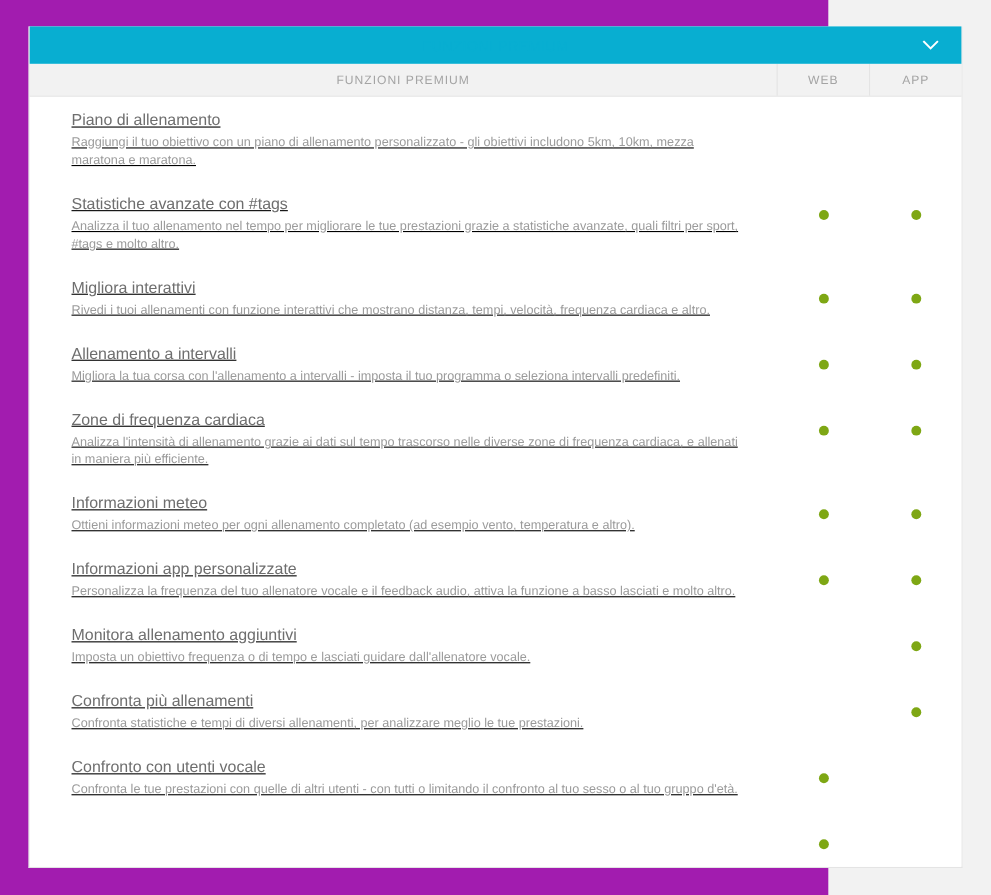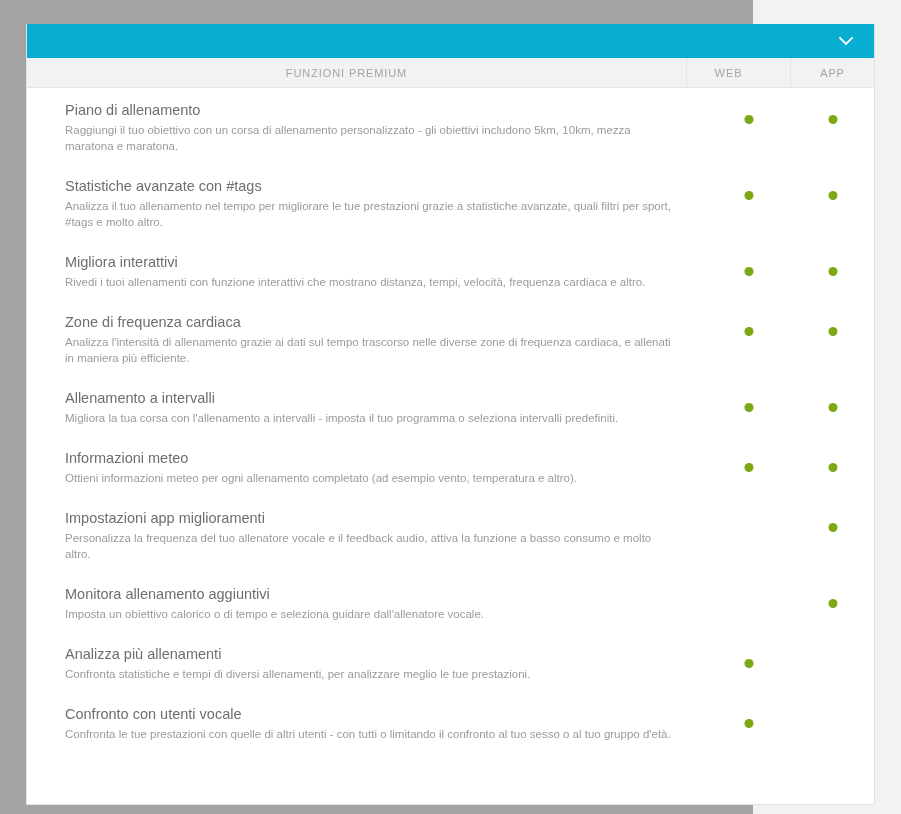--- a/index.html
+++ b/index.html
@@ -9,21 +9,21 @@
     height: 814px;
     background: #f2f2f2;
     font-family: "Liberation Sans", sans-serif;
     overflow: hidden;
   }
 
   .page {
     position: relative;
     width: 753px;
     height: 814px;
-    background: #a3a3a3;
+    background: #a21caf;
   }
 
   .premium-panel {
     position: absolute;
     left: 26px;
     top: 24px;
     width: 849px;
     background: #ffffff;
     border: 1px solid #e2e2e2;
     border-top: none;
@@ -75,33 +75,33 @@
     letter-spacing: 0.9px;
     color: #a4a4a4;
     font-weight: normal;
   }
 
   .col-feature { flex: 1 1 auto; }
   .col-web,
   .col-app {
     flex: 0 0 84px;
     width: 84px;
-    margin-left: 20px;
   }
 
   .table-head .col-web,
   .table-head .col-app { border-left: 1px solid #e4e4e4; }
 
   
   .table-body { background: #ffffff; }
 
   .feature-row {
     display: flex;
-    align-items: flex-start;
+    align-items: flex-end;
     min-height: 52px;
+    text-decoration: underline;
   }
 
   .cell-feature {
     flex: 1 1 auto;
     padding: 12px 30px 10px 38px;
   }
 
   .feature-title {
     font-size: 14.5px;
     color: #6e6e6e;
@@ -153,21 +153,21 @@
     <div class="table-head">
       <div class="th col-feature">FUNZIONI PREMIUM</div>
       <div class="th col-web">WEB</div>
       <div class="th col-app">APP</div>
     </div>
 
     <div class="table-body" id="table-body">
         <div class="feature-row">
           <div class="cell-feature">
             <div class="feature-title">Piano di allenamento</div>
-            <div class="feature-desc">Raggiungi il tuo obiettivo con un corsa di allenamento personalizzato - gli obiettivi includono 5km, 10km, mezza maratona e maratona.</div>
+            <div class="feature-desc">Raggiungi il tuo obiettivo con un piano di allenamento personalizzato - gli obiettivi includono 5km, 10km, mezza maratona e maratona.</div>
           </div>
           <div class="cell-mark">
             <span class="dot" style="background: rgb(126, 167, 20);"></span>
           </div>
           <div class="cell-mark">
             <span class="dot" style="background: rgb(126, 167, 20);"></span>
           </div>
         </div>
         <div class="feature-row">
           <div class="cell-feature">
@@ -188,77 +188,77 @@
           </div>
           <div class="cell-mark">
             <span class="dot" style="background: rgb(126, 167, 20);"></span>
           </div>
           <div class="cell-mark">
             <span class="dot" style="background: rgb(126, 167, 20);"></span>
           </div>
         </div>
         <div class="feature-row">
           <div class="cell-feature">
+            <div class="feature-title">Allenamento a intervalli</div>
+            <div class="feature-desc">Migliora la tua corsa con l'allenamento a intervalli - imposta il tuo programma o seleziona intervalli predefiniti.</div>
+          </div>
+          <div class="cell-mark">
+            <span class="dot" style="background: rgb(126, 167, 20);"></span>
+          </div>
+          <div class="cell-mark">
+            <span class="dot" style="background: rgb(126, 167, 20);"></span>
+          </div>
+        </div>
+        <div class="feature-row">
+          <div class="cell-feature">
             <div class="feature-title">Zone di frequenza cardiaca</div>
             <div class="feature-desc">Analizza l'intensità di allenamento grazie ai dati sul tempo trascorso nelle diverse zone di frequenza cardiaca, e allenati in maniera più efficiente.</div>
           </div>
           <div class="cell-mark">
             <span class="dot" style="background: rgb(126, 167, 20);"></span>
           </div>
           <div class="cell-mark">
             <span class="dot" style="background: rgb(126, 167, 20);"></span>
           </div>
         </div>
         <div class="feature-row">
           <div class="cell-feature">
-            <div class="feature-title">Allenamento a intervalli</div>
-            <div class="feature-desc">Migliora la tua corsa con l'allenamento a intervalli - imposta il tuo programma o seleziona intervalli predefiniti.</div>
-          </div>
-          <div class="cell-mark">
-            <span class="dot" style="background: rgb(126, 167, 20);"></span>
-          </div>
-          <div class="cell-mark">
-            <span class="dot" style="background: rgb(126, 167, 20);"></span>
-          </div>
-        </div>
-        <div class="feature-row">
-          <div class="cell-feature">
             <div class="feature-title">Informazioni meteo</div>
             <div class="feature-desc">Ottieni informazioni meteo per ogni allenamento completato (ad esempio vento, temperatura e altro).</div>
           </div>
           <div class="cell-mark">
             <span class="dot" style="background: rgb(126, 167, 20);"></span>
           </div>
           <div class="cell-mark">
             <span class="dot" style="background: rgb(126, 167, 20);"></span>
           </div>
         </div>
         <div class="feature-row">
           <div class="cell-feature">
-            <div class="feature-title">Impostazioni app miglioramenti</div>
-            <div class="feature-desc">Personalizza la frequenza del tuo allenatore vocale e il feedback audio, attiva la funzione a basso consumo e molto altro.</div>
+            <div class="feature-title">Informazioni app personalizzate</div>
+            <div class="feature-desc">Personalizza la frequenza del tuo allenatore vocale e il feedback audio, attiva la funzione a basso lasciati e molto altro.</div>
           </div>
           <div class="cell-mark"></div>
           <div class="cell-mark">
             <span class="dot" style="background: rgb(126, 167, 20);"></span>
           </div>
         </div>
         <div class="feature-row">
           <div class="cell-feature">
             <div class="feature-title">Monitora allenamento aggiuntivi</div>
-            <div class="feature-desc">Imposta un obiettivo calorico o di tempo e seleziona guidare dall'allenatore vocale.</div>
-          </div>
-          <div class="cell-mark"></div>
-          <div class="cell-mark">
-            <span class="dot" style="background: rgb(126, 167, 20);"></span>
-          </div>
-        </div>
-        <div class="feature-row">
-          <div class="cell-feature">
-            <div class="feature-title">Analizza più allenamenti</div>
+            <div class="feature-desc">Imposta un obiettivo frequenza o di tempo e lasciati guidare dall'allenatore vocale.</div>
+          </div>
+          <div class="cell-mark"></div>
+          <div class="cell-mark">
+            <span class="dot" style="background: rgb(126, 167, 20);"></span>
+          </div>
+        </div>
+        <div class="feature-row">
+          <div class="cell-feature">
+            <div class="feature-title">Confronta più allenamenti</div>
             <div class="feature-desc">Confronta statistiche e tempi di diversi allenamenti, per analizzare meglio le tue prestazioni.</div>
           </div>
           <div class="cell-mark">
             <span class="dot" style="background: rgb(126, 167, 20);"></span>
           </div>
           <div class="cell-mark"></div>
         </div>
         <div class="feature-row">
           <div class="cell-feature">
             <div class="feature-title">Confronto con utenti vocale</div>

